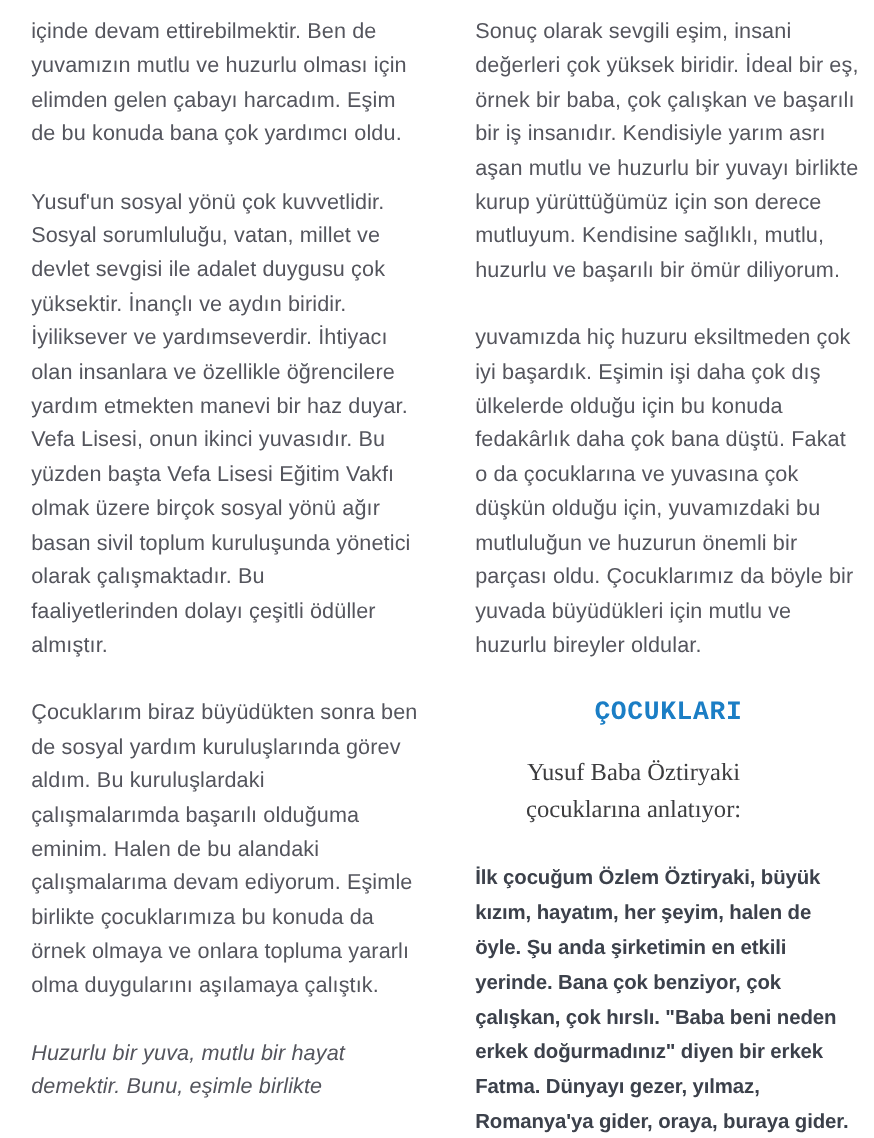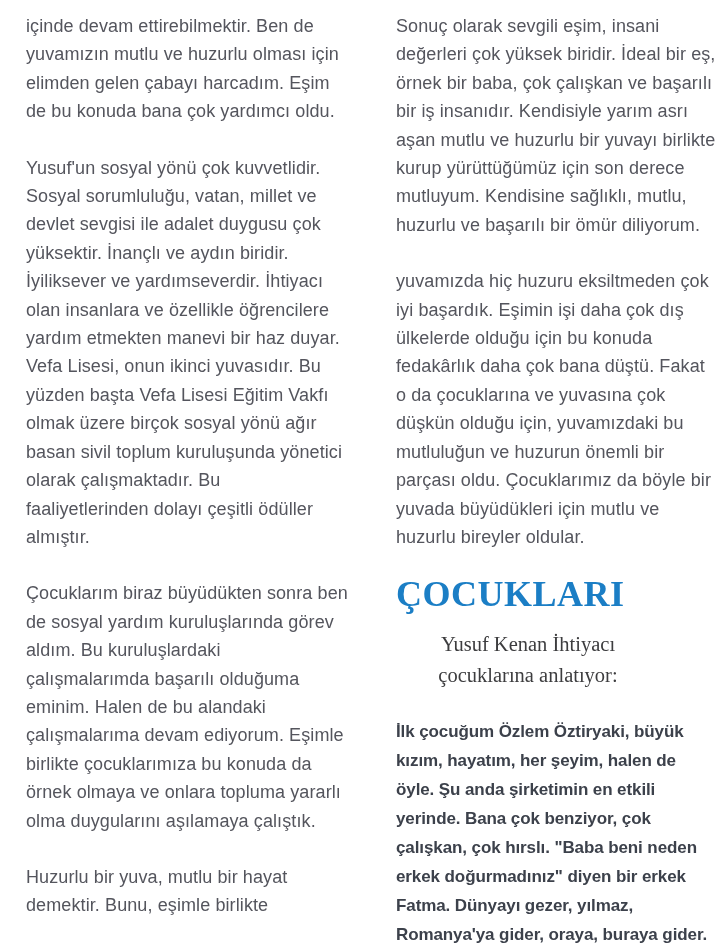--- a/index.html
+++ b/index.html
@@ -24,29 +24,30 @@
     width: 322px;
     flex: 0 0 322px;
   }
   p.body {
     font-size: 18px;
     line-height: 28.4px;
     color: #54555d;
     margin-bottom: 28px;
     letter-spacing: 0.1px;
   }
-  p.body.last { margin-bottom: 4px; }
+  p.body.last { margin-bottom: 4px; font-style: italic; }
   h2.section-heading {
-    font-size: 36px;
+    font-size: 22px;
     line-height: 30px;
     font-weight: 700;
     color: #1b7ec5;
     letter-spacing: 0.5px;
     margin: 6px 0 20px 0;
-    font-family: Liberation Serif, serif;
+    font-family: Liberation Mono, monospace;
+    text-align: center;
   }
   .narrator-intro {
     font-family: "Liberation Serif", "DejaVu Serif", serif;
     font-size: 20.5px;
     line-height: 31px;
     color: #3d3d3f;
     text-align: center;
     padding-right: 58px;
     margin-bottom: 26px;
   }
@@ -72,21 +73,21 @@
       <p class="body last">Huzurlu bir yuva, mutlu bir hayat demektir. Bunu, eşimle birlikte</p>
     </div>
 
     <div class="col">
       <p class="body">Sonuç olarak sevgili eşim, insani değerleri çok yüksek biridir. İdeal bir eş, örnek bir baba, çok çalışkan ve başarılı bir iş insanıdır. Kendisiyle yarım asrı aşan mutlu ve huzurlu bir yuvayı birlikte kurup yürüttüğümüz için son derece mutluyum. Kendisine sağlıklı, mutlu, huzurlu ve başarılı bir ömür diliyorum.</p>
       <p class="body">yuvamızda hiç huzuru eksiltmeden çok iyi başardık. Eşimin işi daha çok dış ülkelerde olduğu için bu konuda fedakârlık daha çok bana düştü. Fakat o da çocuklarına ve yuvasına çok düşkün olduğu için, yuvamızdaki bu mutluluğun ve huzurun önemli bir parçası oldu. Çocuklarımız da böyle bir yuvada büyüdükleri için mutlu ve huzurlu bireyler oldular.</p>
 
       <h2 class="section-heading">ÇOCUKLARI</h2>
 
       <div class="narrator-intro">
-        <span class="line">Yusuf Kenan İhtiyacı</span>
+        <span class="line">Yusuf Baba Öztiryaki</span>
         <span class="line">çocuklarına anlatıyor:</span>
       </div>
 
       <p class="children-para">İlk çocuğum Özlem Öztiryaki, büyük kızım, hayatım, her şeyim, halen de öyle. Şu anda şirketimin en etkili yerinde. Bana çok benziyor, çok çalışkan, çok hırslı. "Baba beni neden erkek doğurmadınız" diyen bir erkek Fatma. Dünyayı gezer, yılmaz, Romanya'ya gider, oraya, buraya gider. Korkmaz, gece fabrikadan mal yükler. Böyle yürekli, böyle çalışkan biridir.</p>
     </div>
 
   </div>
 </div>
 
 </body></html>

